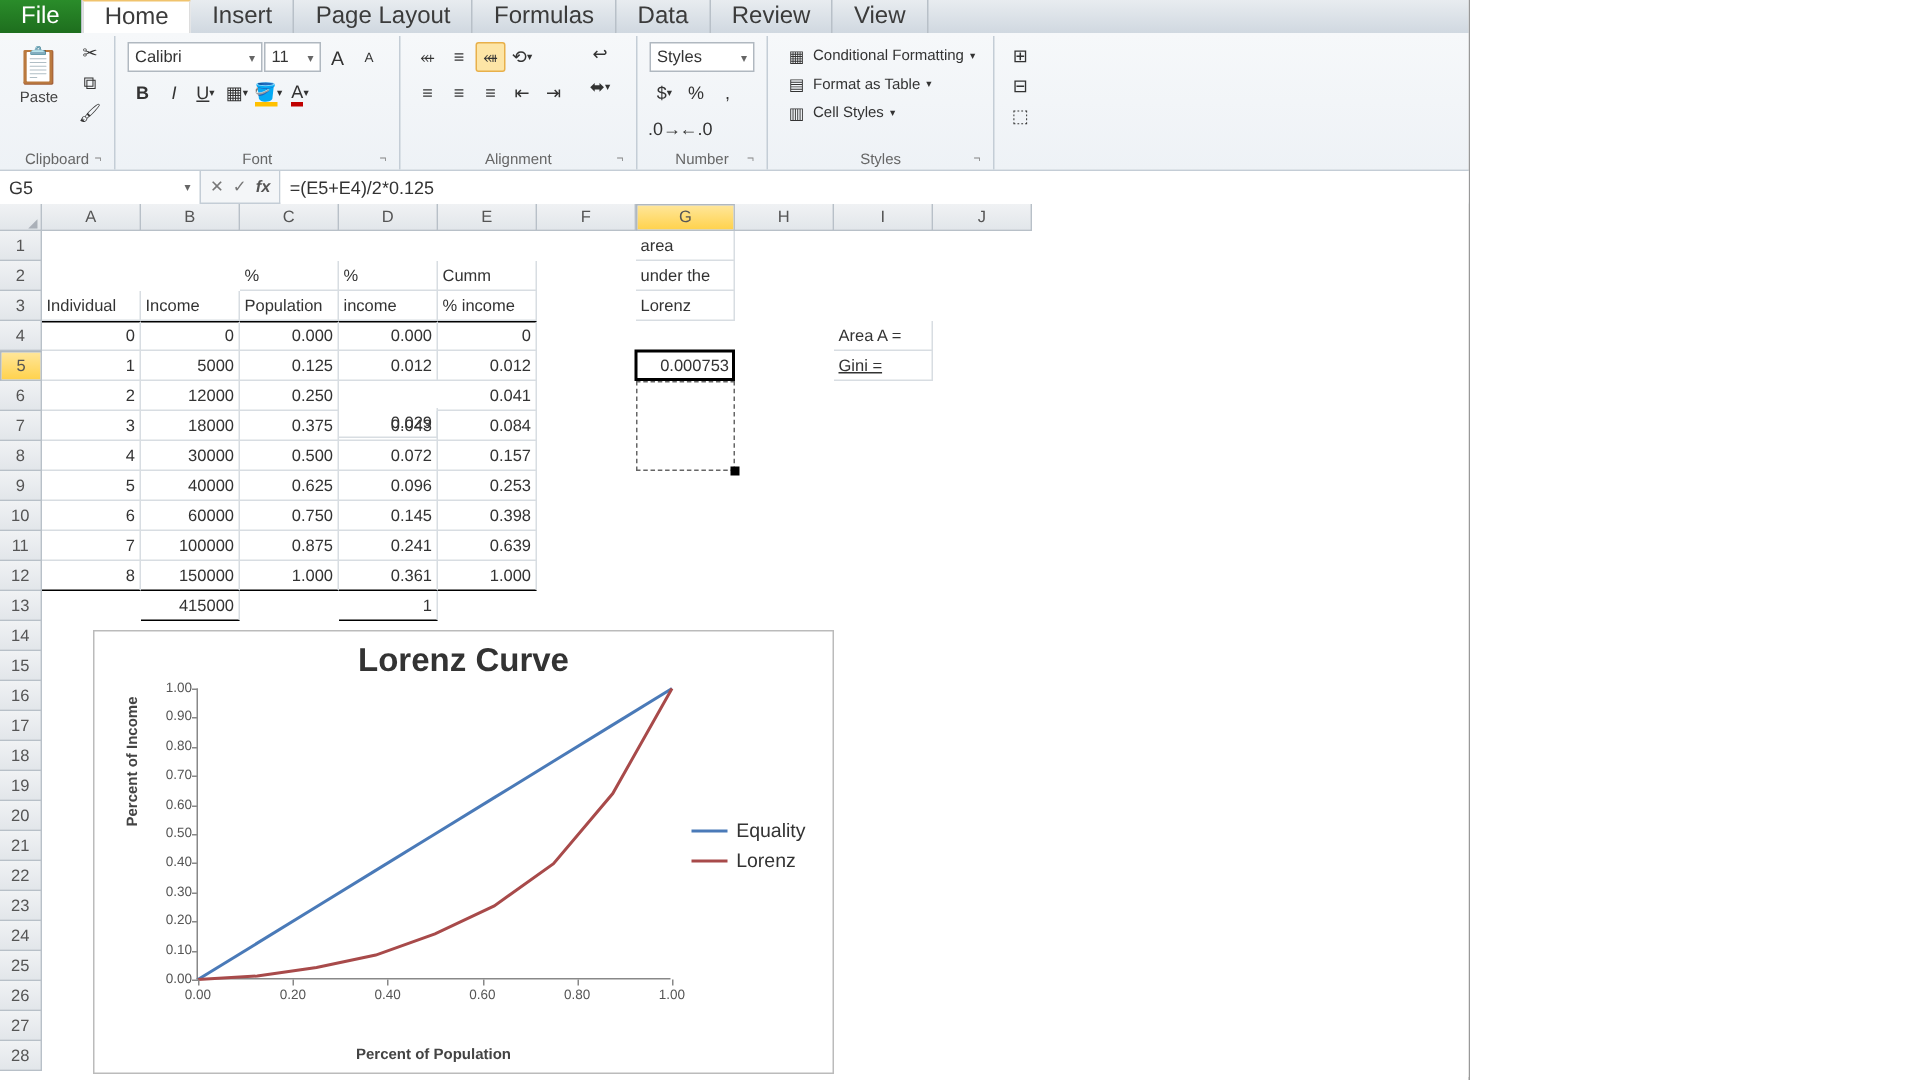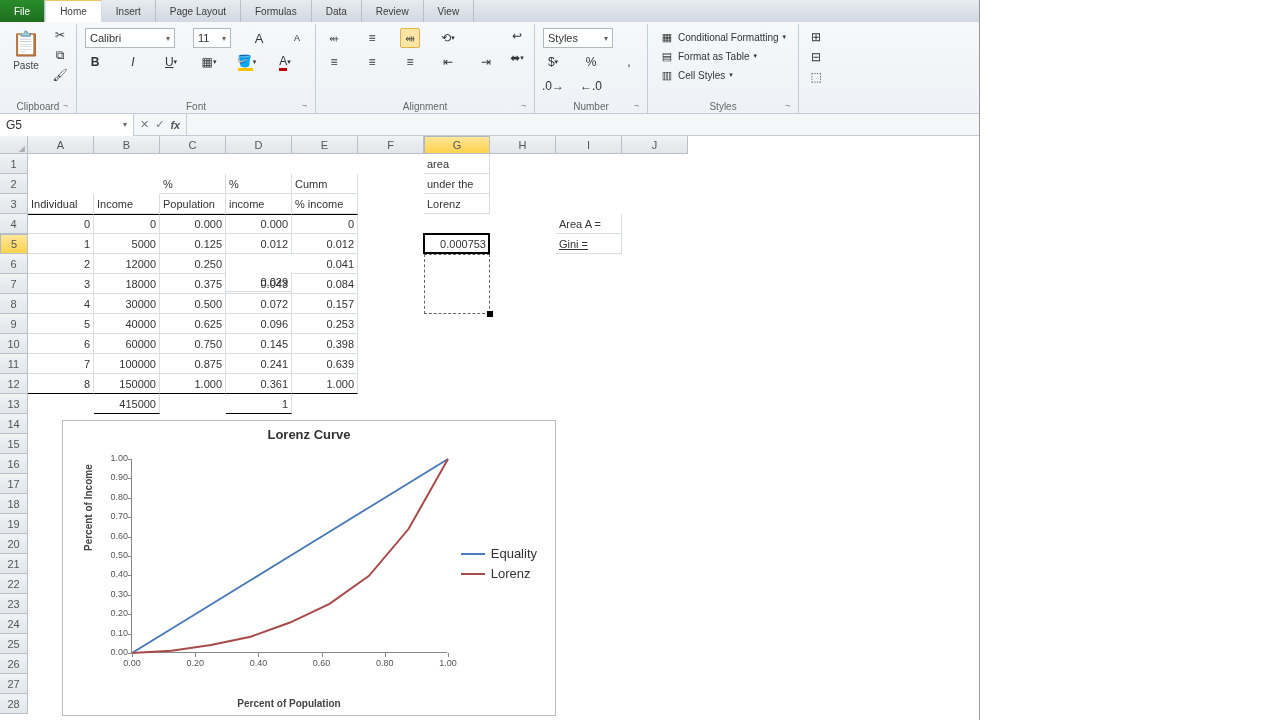--- a/index.html
+++ b/index.html
@@ -1,33 +1,33 @@
 <!DOCTYPE html>
 <html><head>
 <meta charset="utf-8">
 <style>
 *{box-sizing:border-box;margin:0;padding:0;font-family:'Segoe UI',Tahoma,sans-serif}
 body{background:#fff;width:1280px;height:720px;overflow:hidden;position:relative;font-size:12px;color:#333}
 .app{width:980px;height:720px;background:#fff;position:relative;border-right:1px solid #999}
 .tabs{height:22px;background:linear-gradient(#e8ecf0,#d0d8e0);display:flex;align-items:stretch;padding-left:0}
-.tab{padding:4px 14px;font-size:10px;color:#3b3b3b;border-right:1px solid #b8c0c8;cursor:pointer;display:flex;align-items:center}
+.tab{padding:4px 14px;font-size:16px;color:#3b3b3b;border-right:1px solid #b8c0c8;cursor:pointer;display:flex;align-items:center}
 .tab.file{background:linear-gradient(#2a8c2a,#1e6e1e);color:#fff;font-weight:400;border-radius:0}
 .tab.active{background:#fff;border-top:1px solid #f0c36d;border-left:1px solid #ddd;border-right:1px solid #ddd}
 .ribbon{height:92px;background:linear-gradient(#f6f8fa,#eef2f6);border-bottom:1px solid #c4cdd6;display:flex;padding:2px 0 0 0}
 .grp{border-right:1px solid #c4cdd6;padding:2px 6px 0 6px;display:flex;flex-direction:column;min-width:60px}
 .grp-body{flex:1;display:flex;align-items:flex-start;gap:4px}
 .grp-label{font-size:10px;color:#666;text-align:center;padding:1px 0;position:relative}
 .grp-label::after{content:"⌐";position:absolute;right:2px;font-size:8px;color:#888;transform:scaleX(-1)}
 .bigbtn{display:flex;flex-direction:column;align-items:center;padding:2px 4px;cursor:pointer;border-radius:3px}
 .bigbtn .ico{width:32px;height:32px;display:flex;align-items:center;justify-content:center;font-size:24px}
 .bigbtn .lbl{font-size:10px;color:#444}
 .minibtns{display:flex;flex-direction:column;gap:2px}
 .minibtn{width:20px;height:18px;display:flex;align-items:center;justify-content:center;cursor:pointer;font-size:12px;border-radius:2px}
 .fontbox{display:flex;flex-direction:column;gap:4px;padding:2px}
-.fontrow{display:flex;gap:18px;align-items:center}
+.fontrow{display:flex;gap:1px;align-items:center}
 .sel{background:#fff;border:1px solid #b0b8c0;height:20px;font-size:11px;padding:1px 4px;display:flex;align-items:center;justify-content:space-between}
 .sel.font{width:90px}.sel.size{width:38px}
 .sel .dd{font-size:8px;color:#666;margin-left:2px}
 .iconbtn{width:20px;height:20px;display:flex;align-items:center;justify-content:center;cursor:pointer;border-radius:2px;font-size:12px}
 .iconbtn.hl{background:#fde5a6;border:1px solid #e8b04a}
 .alignbox{display:flex;flex-direction:column;gap:4px;padding:2px}
 .numbox{display:flex;flex-direction:column;gap:4px;padding:2px}
 .stylebox{display:flex;flex-direction:column;gap:1px;padding:2px}
 .styleitem{display:flex;align-items:center;gap:4px;font-size:10px;cursor:pointer;padding:2px 4px;border-radius:2px}
 .styleitem .si{width:14px;height:14px;display:inline-flex;align-items:center;justify-content:center;font-size:11px}
@@ -51,21 +51,21 @@
 .rh.sel{background:linear-gradient(#ffe699,#ffd24d)}
 .cells{position:absolute;left:28px;top:18px}
 .cell{position:absolute;width:66px;height:20px;border-right:1px solid #d8dde2;border-bottom:1px solid #d8dde2;padding:0 3px;font-size:11px;display:flex;align-items:center;overflow:hidden;white-space:nowrap}
 .cell.r{justify-content:flex-end}
 .cell.active{border:2px solid #000;z-index:5}
 .fillrange{position:absolute;border:1px dashed #666;z-index:4;pointer-events:none}
 .fillhandle{position:absolute;width:6px;height:6px;background:#000;cursor:crosshair;z-index:6}
 .btop{border-top:1px solid #000}
 .bbot{border-bottom:1px solid #000}
 .chart{position:absolute;background:#fff;border:1px solid #bbb;width:494px;height:296px}
-.chart-title{text-align:center;font-size:13px;font-weight:bold;color:#333;padding:6px 0 2px}
+.chart-title{text-align:center;font-size:22px;font-weight:bold;color:#333;padding:6px 0 2px}
 .plot{position:absolute;left:68px;top:38px;width:316px;height:194px;border-left:1px solid #888;border-bottom:1px solid #888}
 .ytick{position:absolute;left:-36px;font-size:9px;color:#555;width:32px;text-align:right}
 .xtick{position:absolute;bottom:-16px;font-size:9px;color:#555;width:30px;text-align:center;transform:translateX(-15px)}
 .ylabel{position:absolute;left:20px;top:130px;transform:rotate(-90deg);transform-origin:left top;font-size:10px;font-weight:bold;color:#444}
 .xlabel{position:absolute;left:0;bottom:6px;width:100%;text-align:center;font-size:10px;font-weight:bold;color:#444;left:68px;width:316px}
 .legend{position:absolute;right:18px;top:120px;font-size:13px}
 .legend div{display:flex;align-items:center;gap:6px;margin:5px 0}
 .lswatch{width:24px;height:2px}
 svg.lines{position:absolute;left:0;top:0;width:316px;height:194px;overflow:visible}
 .tickmark{position:absolute;background:#888}
@@ -225,20 +225,21 @@
 <div class="fbar">
  <div class="namebox">
         <span>G5</span>
         <span class="dd">▾</span>
       </div>
  <div class="fxicons">
   <span>✕</span>
   <span>✓</span>
   <span class="fx">fx</span>
  </div>
+ <div class="formula">=(E5+E4)/2*0.125</div>
 </div>
 
 <div class="grid">
  <div class="corner"></div>
  <div class="colhdrs" id="colhdrs">
         <div class="ch">A</div>
         <div class="ch">B</div>
         <div class="ch">C</div>
         <div class="ch">D</div>
         <div class="ch">E</div>

